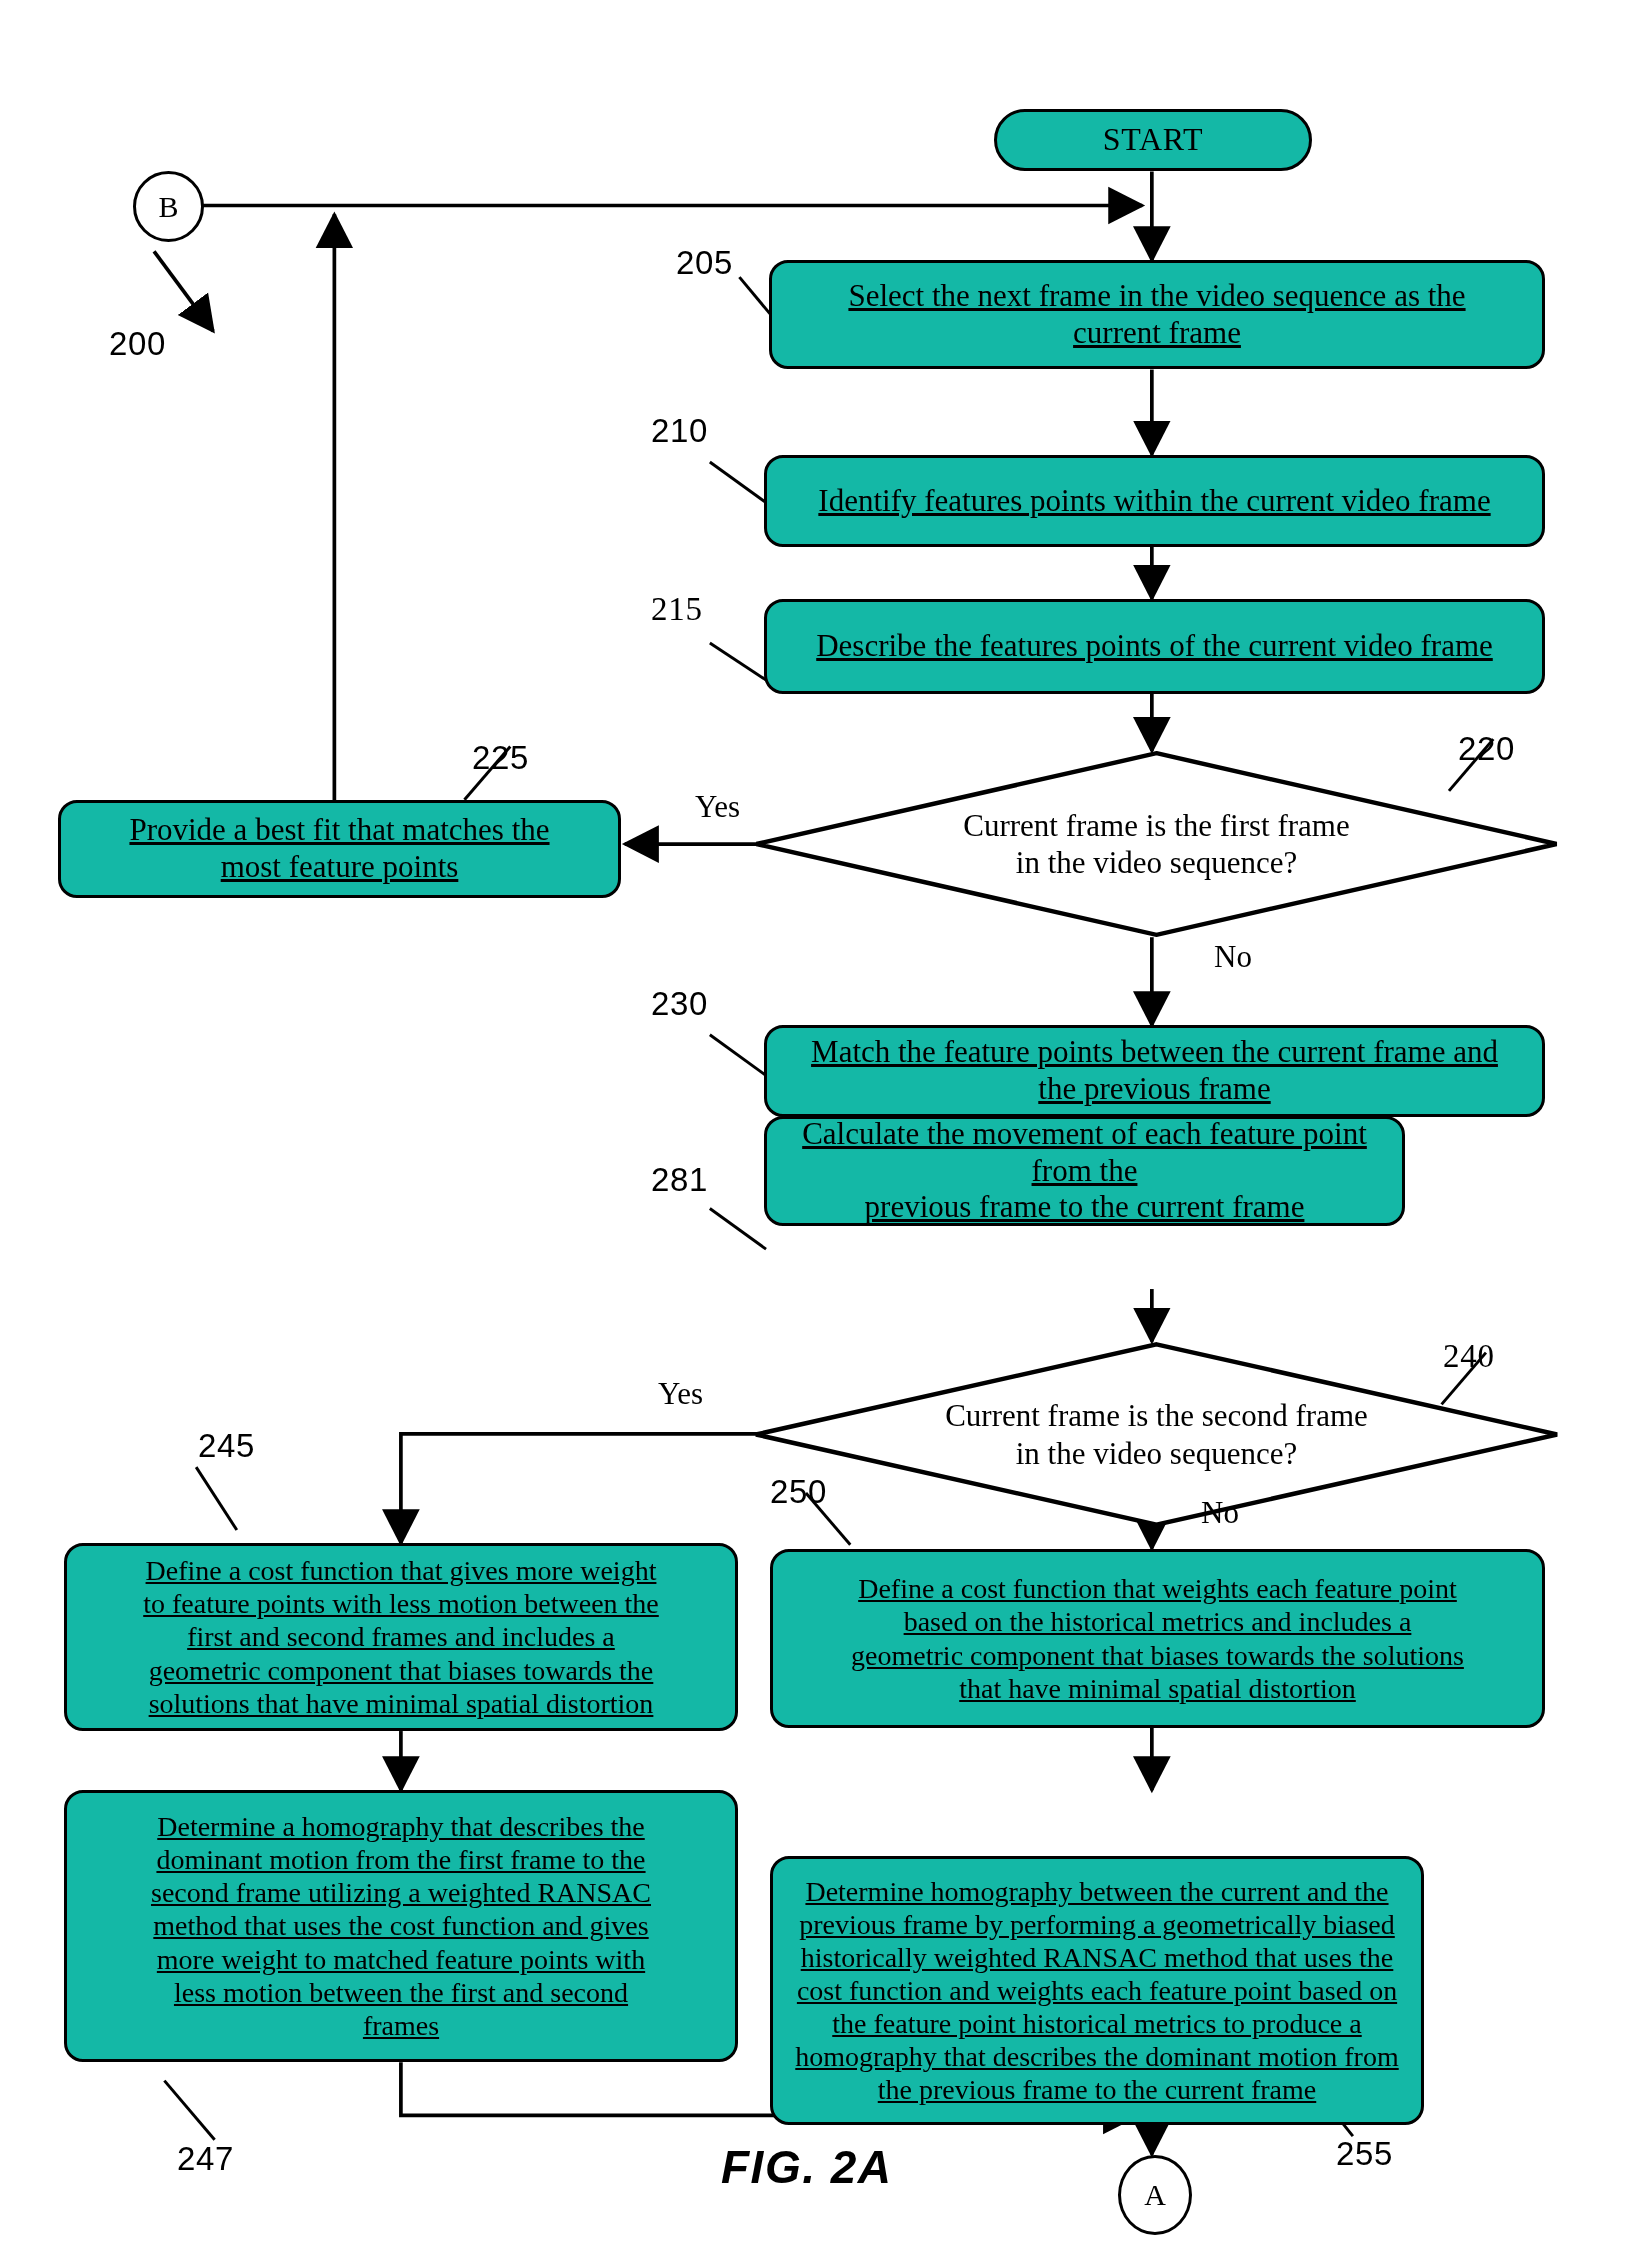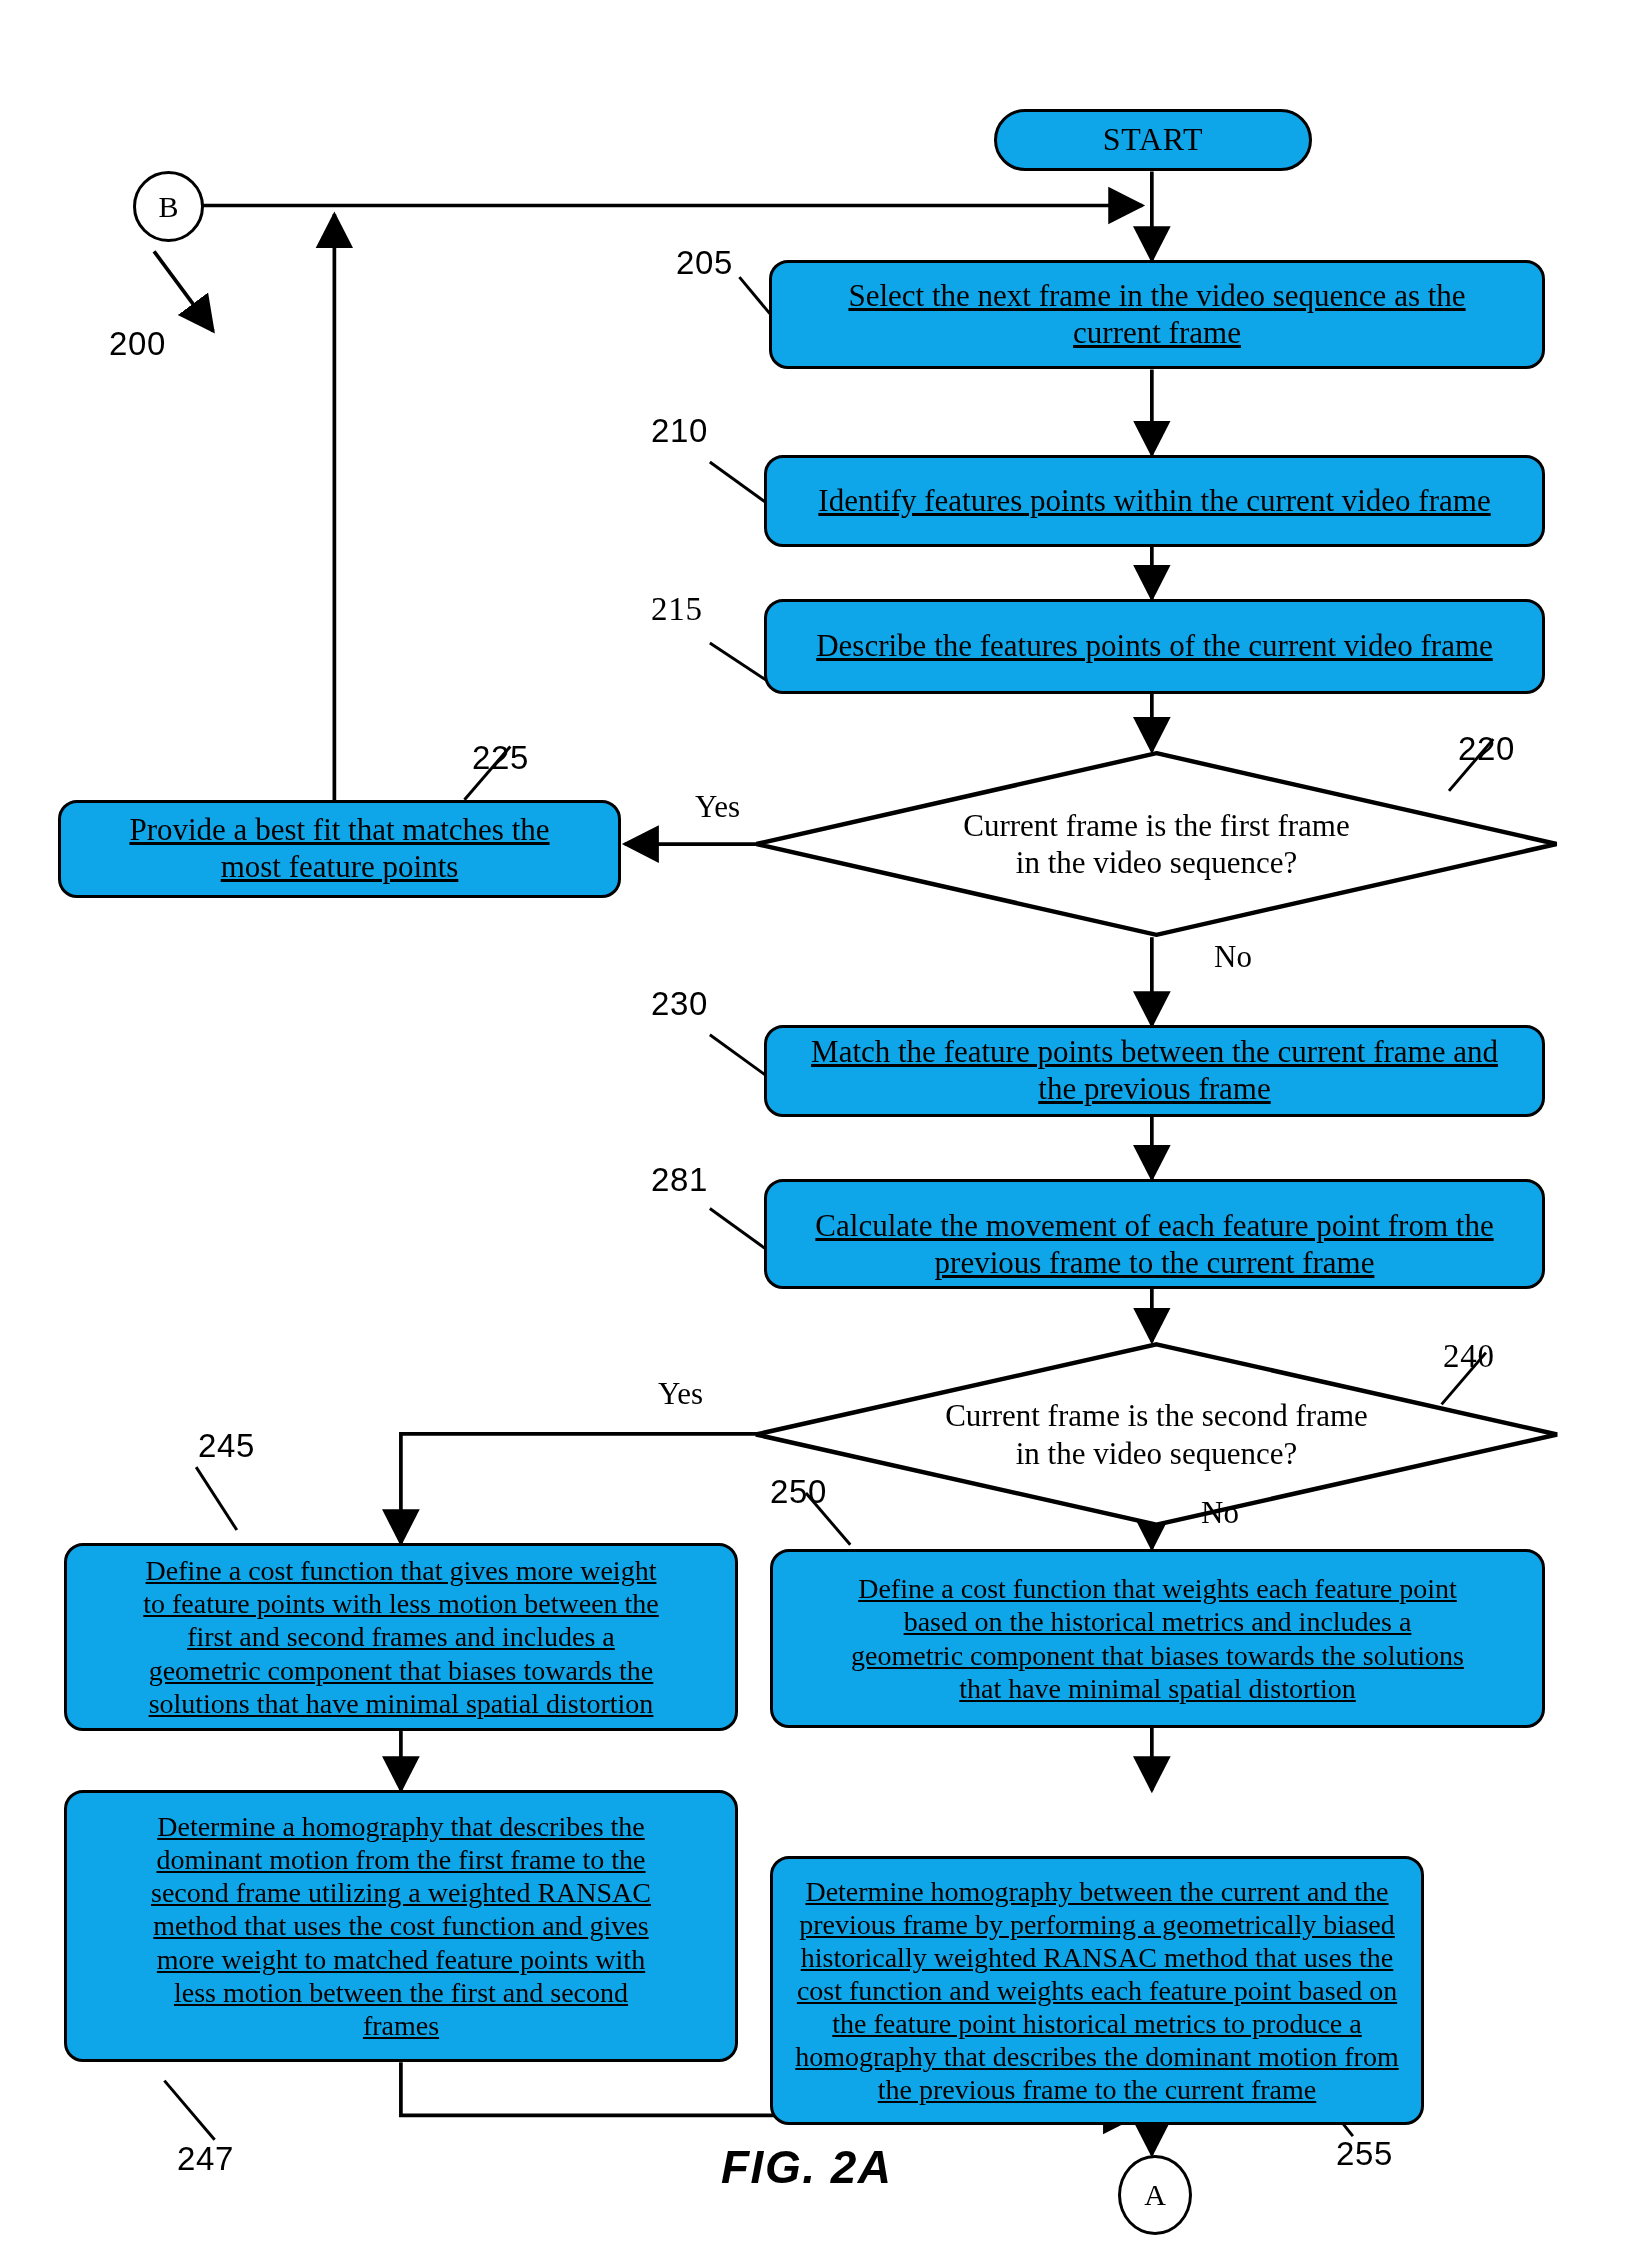--- a/index.html
+++ b/index.html
@@ -20,21 +20,21 @@
     position: absolute;
     left: 0; top: 0;
     width: 1637px;
     height: 2261px;
     pointer-events: none;
   }
   .node {
     position: absolute;
     box-sizing: border-box;
     border: 3px solid #000;
-    background: #0ea5e9;
+    background: #14b8a6;
     display: flex;
     align-items: center;
     justify-content: center;
     text-align: center;
     line-height: 1.18;
     padding: 4.4px 13.3px;
   }
   .proc {
     border-radius: 19px;
     text-decoration: underline;
@@ -189,21 +189,21 @@
   <div class="node proc t42" style="left:58px; top:800px; width:563px; height:98px;">
     <span class="proc-text">Provide a best fit that matches the
 most feature points</span>
   </div>
 
   <div class="node proc t42" style="left:764px; top:1025px; width:781px; height:92px;">
     <span class="proc-text">Match the feature points between the current frame and
 the previous frame</span>
   </div>
 
-  <div class="node proc t42" style="left:764px; top:1179px; width:781px; height:110px;align-items:flex-end;">
+  <div class="node proc t42" style="left:764px; top:1116px; width:641px; height:110px;">
     <span class="proc-text">Calculate the movement of each feature point from the
 previous frame to the current frame</span>
   </div>
 
   <div class="diamond-wrap" style="left:753px; top:1342px; width:807px; height:185px;">
     <svg width="807" height="185" viewBox="0 0 1092 250">
       <polygon points="546,3 1088,125 546,247 4,125" fill="#fff" stroke="#000" stroke-width="6"></polygon>
     </svg>
     <div class="diamond-label t42">Current frame is the second frame
 in the video sequence?</div>

